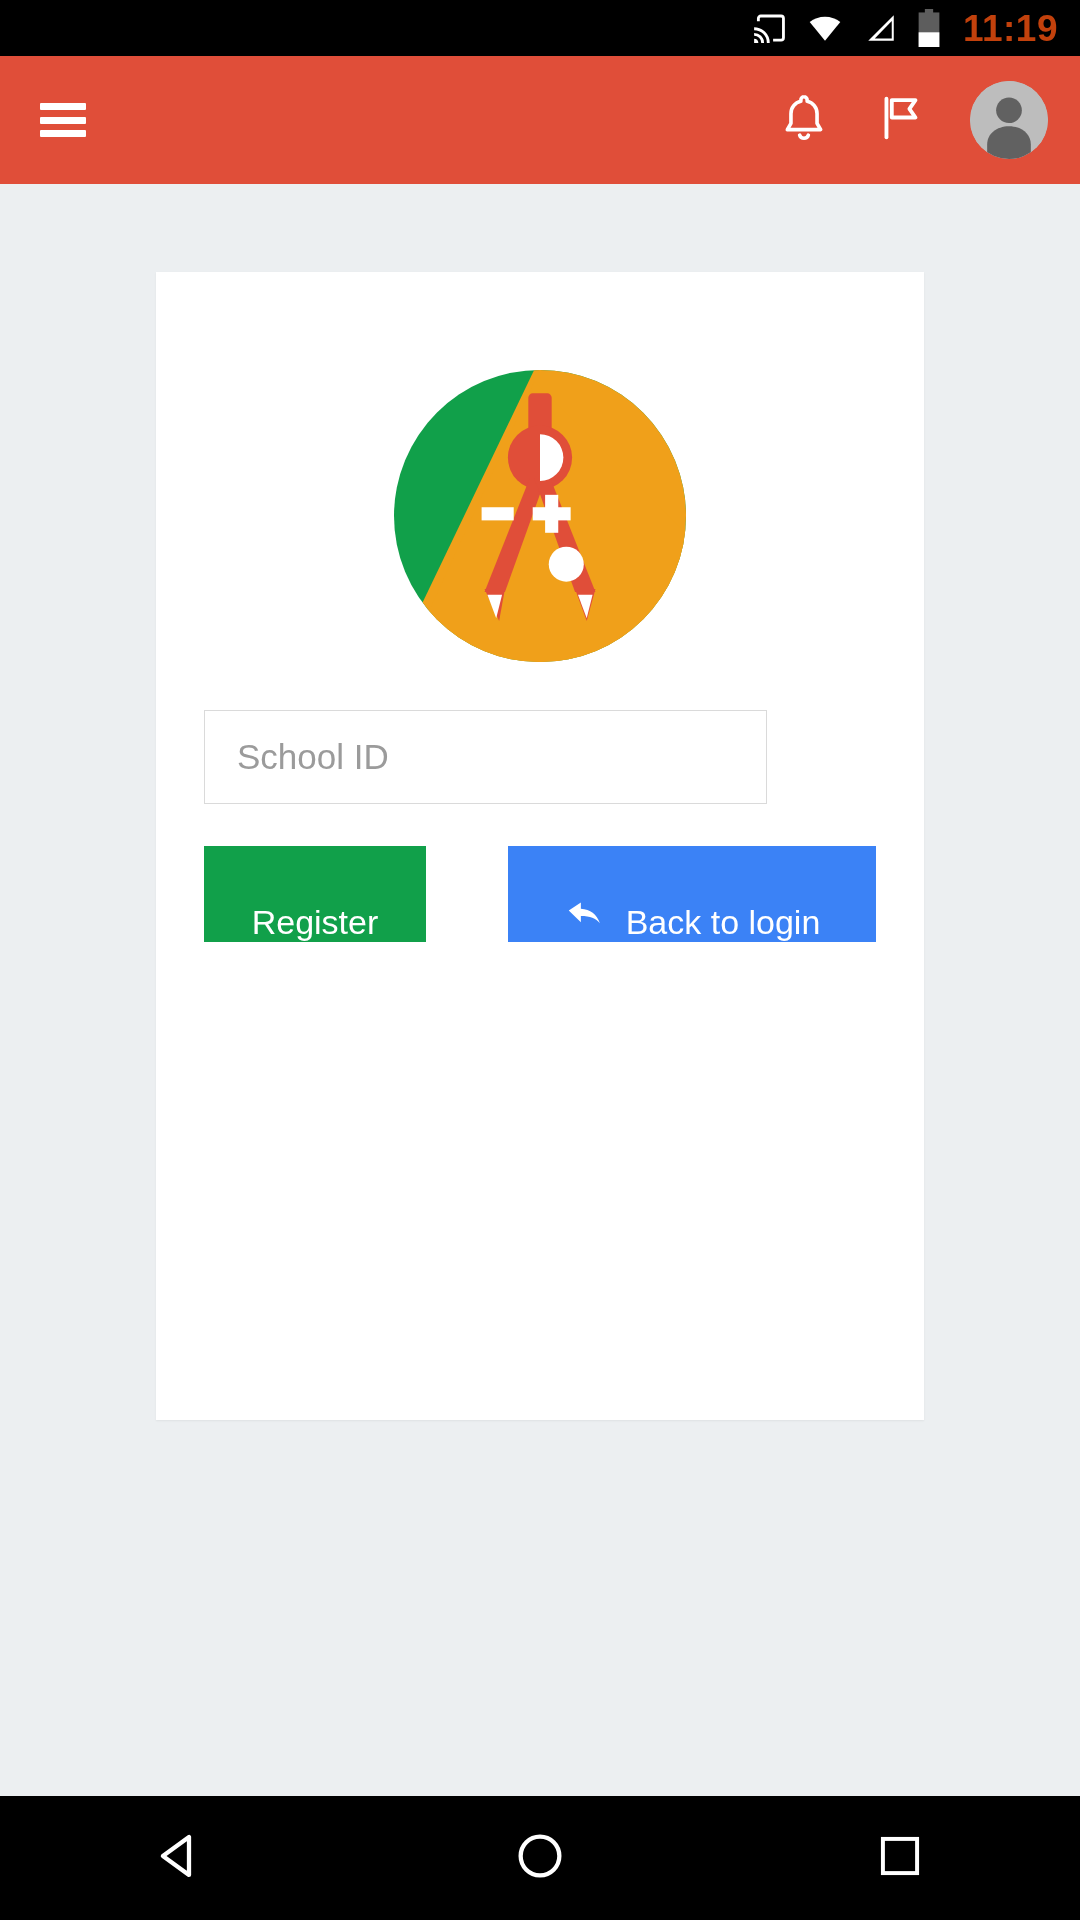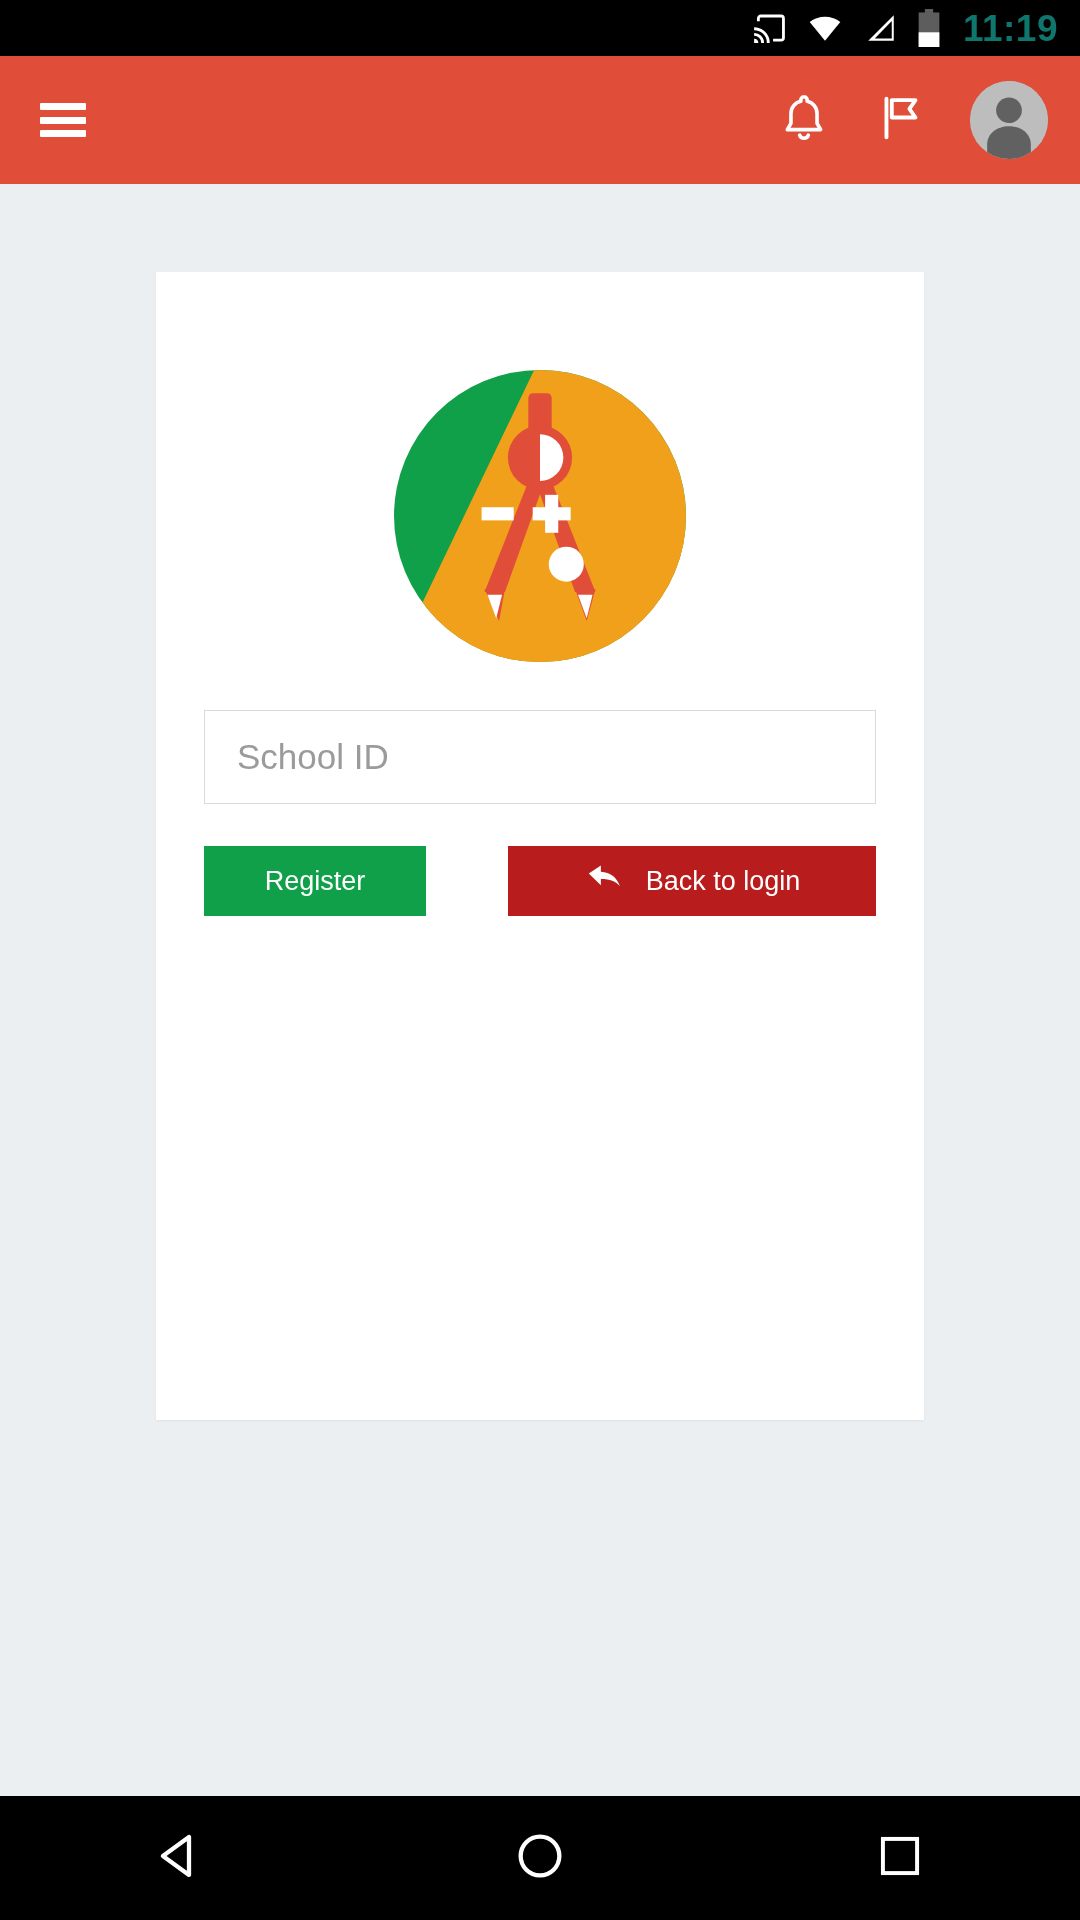--- a/index.html
+++ b/index.html
@@ -12,21 +12,21 @@
   #screen { position:relative; width:1080px; height:1920px; display:flex; flex-direction:column; }
 
   
   .statusbar{
     height:56px; background:#000; flex:0 0 56px;
     display:flex; align-items:center; justify-content:flex-end;
     padding-right:22px; gap:16px;
   }
   .statusbar .icn{ display:flex; align-items:center; }
   .clock{
-    color:#0f766e; font-size:37px; font-weight:bold; letter-spacing:0.5px;
+    color:#c2410c; font-size:37px; font-weight:bold; letter-spacing:0.5px;
     margin-left:6px; line-height:1;
   }
 
   
   .appbar{
     height:128px; flex:0 0 128px; background:#e04e39;
     display:flex; align-items:center; padding:0 32px 0 40px;
   }
   .hamburger{ width:46px; height:34px; display:flex; flex-direction:column;
     justify-content:space-between; cursor:pointer; }
@@ -47,21 +47,21 @@
   }
   .card{
     width:768px; background:#fff; padding:0 0 44px 0;
     box-shadow:0 1px 2px rgba(0,0,0,0.06);
     display:flex; flex-direction:column; align-items:center;
     height:1148px;
   }
 
   .logo-wrap{ margin-top:98px; margin-bottom:22px; }
 
-  .fields{ width:672px; display:flex; flex-direction:column; gap:32px; margin-top:22px;}
+  .fields{ width:672px; display:flex; flex-direction:row; gap:32px; margin-top:22px;}
   .field{
     position:relative; height:94px; border:1px solid #dadada; background:#fff;
     display:flex; align-items:center;
   }
   .field input{
     border:none; outline:none; background:transparent;
     font-family:"Liberation Sans", sans-serif;
     font-size:35px; color:#555; width:100%; height:100%;
     padding:0 78px 0 32px;
   }
@@ -70,26 +70,26 @@
     position:absolute; right:28px; top:50%; transform:translateY(-50%);
     display:flex; align-items:center; justify-content:center;
   }
 
   
   .btn-row{
     width:672px; display:flex; justify-content:space-between; margin-top:42px;
   }
   .btn{
     border:none; cursor:pointer; color:#fff;
-    font-family:"Liberation Sans", sans-serif; font-size:27px;
-    display:flex; align-items:center; justify-content:center;
-    height:70px;
+    font-family:"Liberation Sans", sans-serif; font-size:34px;
+    display:flex; align-items:flex-end; justify-content:center;
+    height:96px;
   }
   .btn-register{ background:#11a04a; width:222px; }
-  .btn-back{ background:#b91c1c; width:368px; gap:18px; }
+  .btn-back{ background:#3b82f6; width:368px; gap:18px; }
 
   
   .navbar{
     height:124px; flex:0 0 124px; background:#000;
     display:flex; align-items:center; justify-content:space-around;
   }
   .nav-btn{ width:150px; height:124px; display:flex; align-items:center; justify-content:center; }
 </style>
 </head>
 <body>

